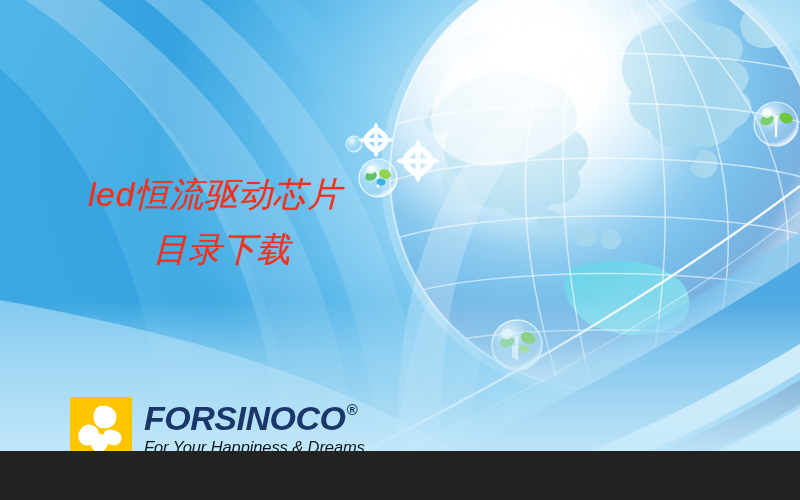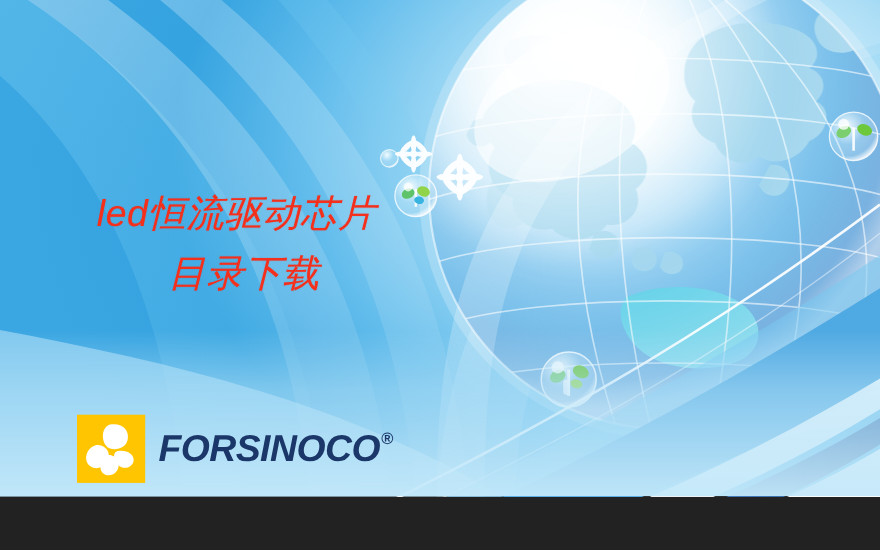--- a/index.html
+++ b/index.html
@@ -38,21 +38,21 @@
     font-family:"Liberation Serif", serif;
     white-space:nowrap;
     text-shadow:0 0 1px rgba(244,48,28,.5);
   }
   .headline .ln1{display:block;font-family:"Liberation Sans",sans-serif;font-weight:500;}
   .headline .ln2{display:block;margin-left:14px;font-family:"Liberation Serif",serif;text-align:center;}
 
   
   .logo{
     position:absolute;
-    left:70px; top:377px;
+    left:70px; top:397px;
     display:flex;align-items:center;
   }
   .logo-mark{
     width:62px;height:62px;
     background:#ffc500;
     flex:0 0 auto;
     position:relative;
   }
   .logo-mark svg{position:absolute;inset:0;width:62px;height:62px;}
   .logo-text{margin-left:12px;line-height:1;}
@@ -312,16 +312,17 @@
           <path d="M37 33 C45 31.5, 51.5 35.5, 51.5 41 C51.5 46.5, 45.5 50, 40 47.5 C34 44.8, 31 34.5, 37 33 Z"></path>
           <path d="M31.5 37 C38 39, 40 47, 35.5 52 C31 57, 23 55.5, 21.5 49.5 C20 43, 25.5 35, 31.5 37 Z"></path>
         </g>
       </svg>
     </div>
     <div class="logo-text">
       <div class="logo-name">
         <span>FORSINOCO</span>
         <span class="logo-reg">®</span>
       </div>
+      <div class="logo-tag">For Your Happiness &amp; Dreams</div>
     </div>
   </div>
 
 </div>
 
 </body></html>

